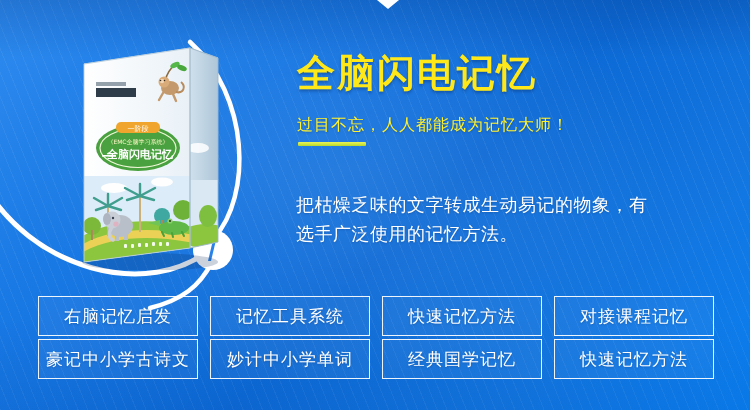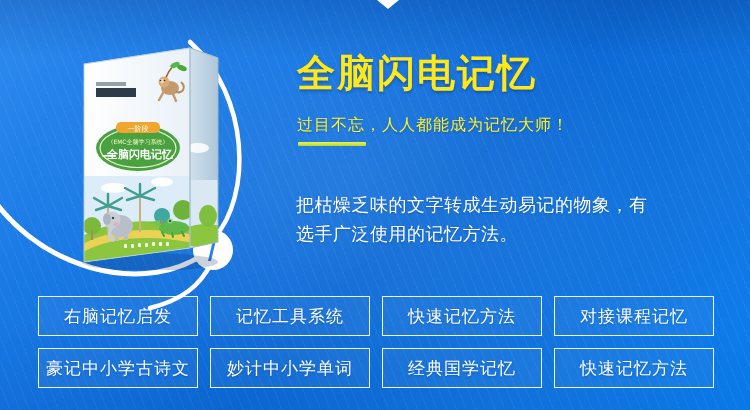--- a/index.html
+++ b/index.html
@@ -65,21 +65,21 @@
     font-size:18px;line-height:29px;color:#ffffff;letter-spacing:0.5px;
     text-shadow:0 1px 2px rgba(0,30,80,0.25);
     margin-top:23px;
   }
   .body-copy div{white-space:nowrap;}
 
   
   .features{
     position:absolute;left:38px;top:296px;width:676px;height:92px;
     display:grid;grid-template-columns:repeat(4,1fr);grid-template-rows:repeat(2,40px);
-    gap:12px 12px;
+    gap:3px 12px;
   }
   .fbox{
     border:1px solid rgba(255,255,255,0.92);
     display:flex;align-items:center;justify-content:center;
     color:#ffffff;font-size:17px;letter-spacing:1px;
     background:rgba(255,255,255,0.045);
     text-shadow:0 1px 2px rgba(0,30,80,0.25);
     box-sizing:border-box;
   }
 </style>

